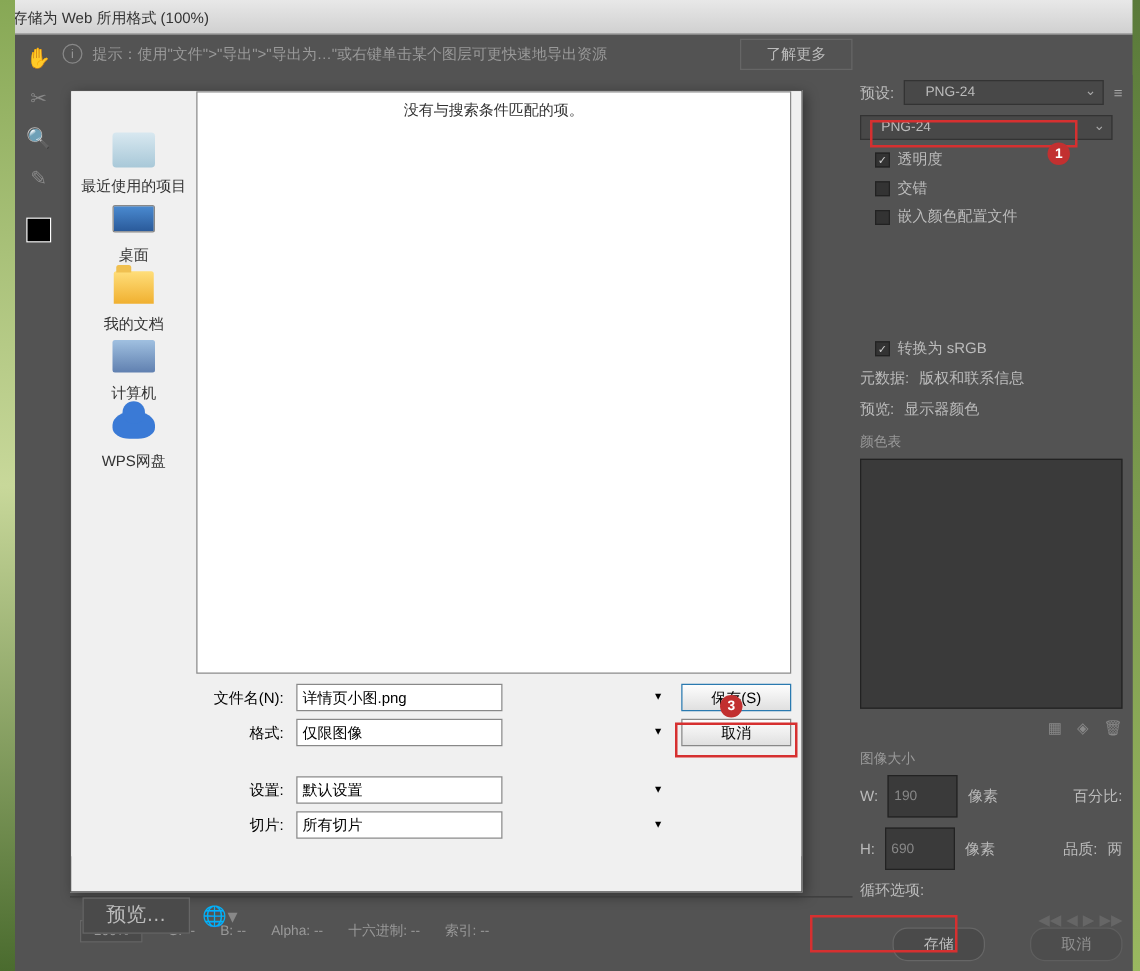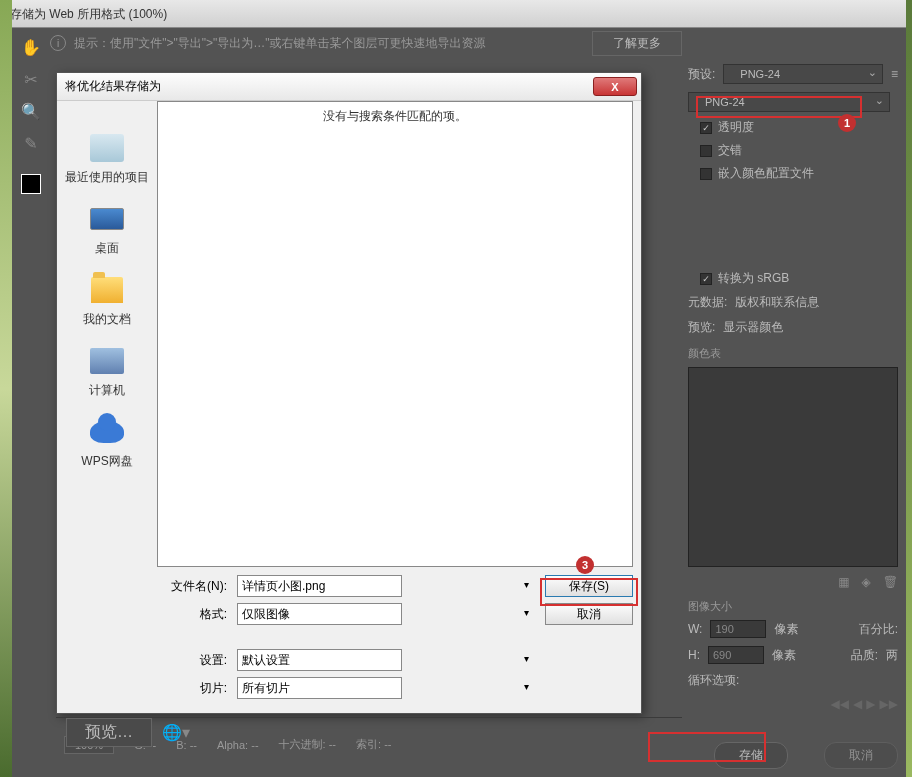--- a/index.html
+++ b/index.html
@@ -18,21 +18,21 @@
 .toolbar-left { position: absolute; top: 28px; left: 12px; width: 38px; display: flex; flex-direction: column; align-items: center; gap: 10px; padding-top: 8px; }
 .tool-btn { width: 22px; height: 22px; display: flex; align-items: center; justify-content: center; color: #888; font-size: 16px; }
 .swatch { width: 20px; height: 20px; background: #000; border: 1px solid #fff; margin-top: 10px; }
 
 
 .save-dialog { position: absolute; top: 72px; left: 56px; width: 586px; height: 642px; background: #f0f0f0; border: 1px solid #555; box-shadow: 3px 3px 10px rgba(0,0,0,0.4); }
 .dlg-title { height: 28px; background: linear-gradient(#fdfdfd, #e8e8e8); border-bottom: 1px solid #ccc; display: flex; align-items: center; font-size: 12px; padding: 0 4px 0 8px; }
 .dlg-close { margin-left: auto; width: 44px; height: 19px; background: linear-gradient(#e07a7a, #c83535); border: 1px solid #8a2020; border-radius: 3px; color: #fff; display: flex; align-items: center; justify-content: center; font-size: 11px; font-weight: bold; }
 
 .dlg-body { display: flex; height: calc(100% - 28px); }
-.dlg-sidebar { width: 100px; background: #f0f0f0; display: flex; flex-direction: column; align-items: center; padding-top: 30px; gap: 16px; font-size: 12px; color: #333; }
+.dlg-sidebar { width: 100px; background: #f0f0f0; display: flex; flex-direction: column; align-items: center; padding-top: 30px; gap: 0; font-size: 12px; color: #333; }
 .sidebar-item { display: flex; flex-direction: column; align-items: center; gap: 4px; }
 .sidebar-icon { width: 38px; height: 34px; display: flex; align-items: center; justify-content: center; }
 
 .dlg-main { flex: 1; display: flex; flex-direction: column; background: #f0f0f0; }
 .location-bar { height: 36px; display: flex; align-items: center; gap: 6px; padding: 0 8px; font-size: 12px; }
 .location-select { flex: 1; height: 22px; border: 1px solid #888; background: #fff; font-size: 12px; padding: 0 4px; display: flex; align-items: center; }
 .loc-dropdown { width: 16px; text-align: center; }
 .loc-icons { display: flex; gap: 4px; margin-left: 6px; }
 .loc-icon-btn { width: 20px; height: 20px; display: flex; align-items: center; justify-content: center; }
 
@@ -53,21 +53,21 @@
 
 
 .right-panel { position: absolute; top: 60px; right: 6px; width: 226px; bottom: 0; background: #535353; font-size: 12px; color: #bbb; }
 .rp-row { display: flex; align-items: center; gap: 8px; padding: 4px 8px; }
 .rp-select { flex: 1; height: 20px; background: #484848; border: 1px solid #333; color: #bbb; font-size: 11px; padding: 0 4px 0 16px; appearance: none; position: relative; }
 .rp-select-wrap { position: relative; flex: 1; display: flex; }
 .rp-select-wrap::after { content: "⌄"; position: absolute; right: 6px; top: 2px; color: #aaa; font-size: 11px; pointer-events: none; }
 .rp-check { display: flex; align-items: center; gap: 6px; padding: 3px 8px 3px 20px; }
 .rp-checkbox { width: 12px; height: 12px; background: #333; border: 1px solid #222; display: inline-flex; align-items: center; justify-content: center; font-size: 9px; color: #ccc; }
 .rp-section-label { padding: 6px 8px 2px 8px; color: #999; font-size: 11px; }
-.rp-input { width: 56px; height: 18px; background: #3a3a3a; border: 1px solid #222; color: #888; font-size: 11px; padding: 0 4px; }
+.rp-input { width: 56px; height: 34px; background: #3a3a3a; border: 1px solid #222; color: #888; font-size: 11px; padding: 0 4px; }
 .rp-panel-box { margin: 4px 8px; height: 200px; background: #3a3a3a; border: 1px solid #222; }
 
 .footer-bar { position: absolute; bottom: 6px; left: 56px; right: 230px; height: 54px; display: flex; align-items: center; gap: 20px; font-size: 11px; color: #999; padding: 0 8px; border-top: 1px solid #3a3a3a; }
 .footer-btn { padding: 3px 18px; border: 1px solid #666; background: #4a4a4a; color: #bbb; font-size: 16px; }
 
 .icon-folder { width: 32px; height: 26px; background: linear-gradient(#ffde7a, #f0b030); border-radius: 2px 2px 0 0; position: relative; }
 .icon-folder::before { content: ""; position: absolute; top: -5px; left: 2px; width: 12px; height: 6px; background: #f0c050; border-radius: 2px 2px 0 0; }
 .icon-monitor { width: 34px; height: 22px; background: linear-gradient(#4a8ad0, #2a5a9a); border: 1px solid #888; border-radius: 2px; }
 .icon-computer { width: 34px; height: 26px; background: linear-gradient(#a0c0e0, #6080b0); border-radius: 2px; position: relative; }
 .icon-recent { width: 34px; height: 28px; background: linear-gradient(#d8e8f0, #a8c8d8); border-radius: 3px; position: relative; }
@@ -97,24 +97,20 @@
   <div class="swatch"></div>
 </div>
 
 <div class="hint-bar">
   <span class="info-icon">i</span>
   <span>提示：使用"文件"&gt;"导出"&gt;"导出为…"或右键单击某个图层可更快速地导出资源</span>
   <span class="learn-more">了解更多</span>
 </div>
 
 <div class="save-dialog">
-  <div class="dlg-title">
-    <span>将优化结果存储为</span>
-    <div class="dlg-close">X</div>
-  </div>
   <div class="dlg-body">
     <div class="dlg-sidebar">
       <div class="sidebar-item">
         <div class="sidebar-icon">
             <div class="icon-recent"></div>
           </div>
         <span>最近使用的项目</span>
       </div>
       <div class="sidebar-item">
         <div class="sidebar-icon">

